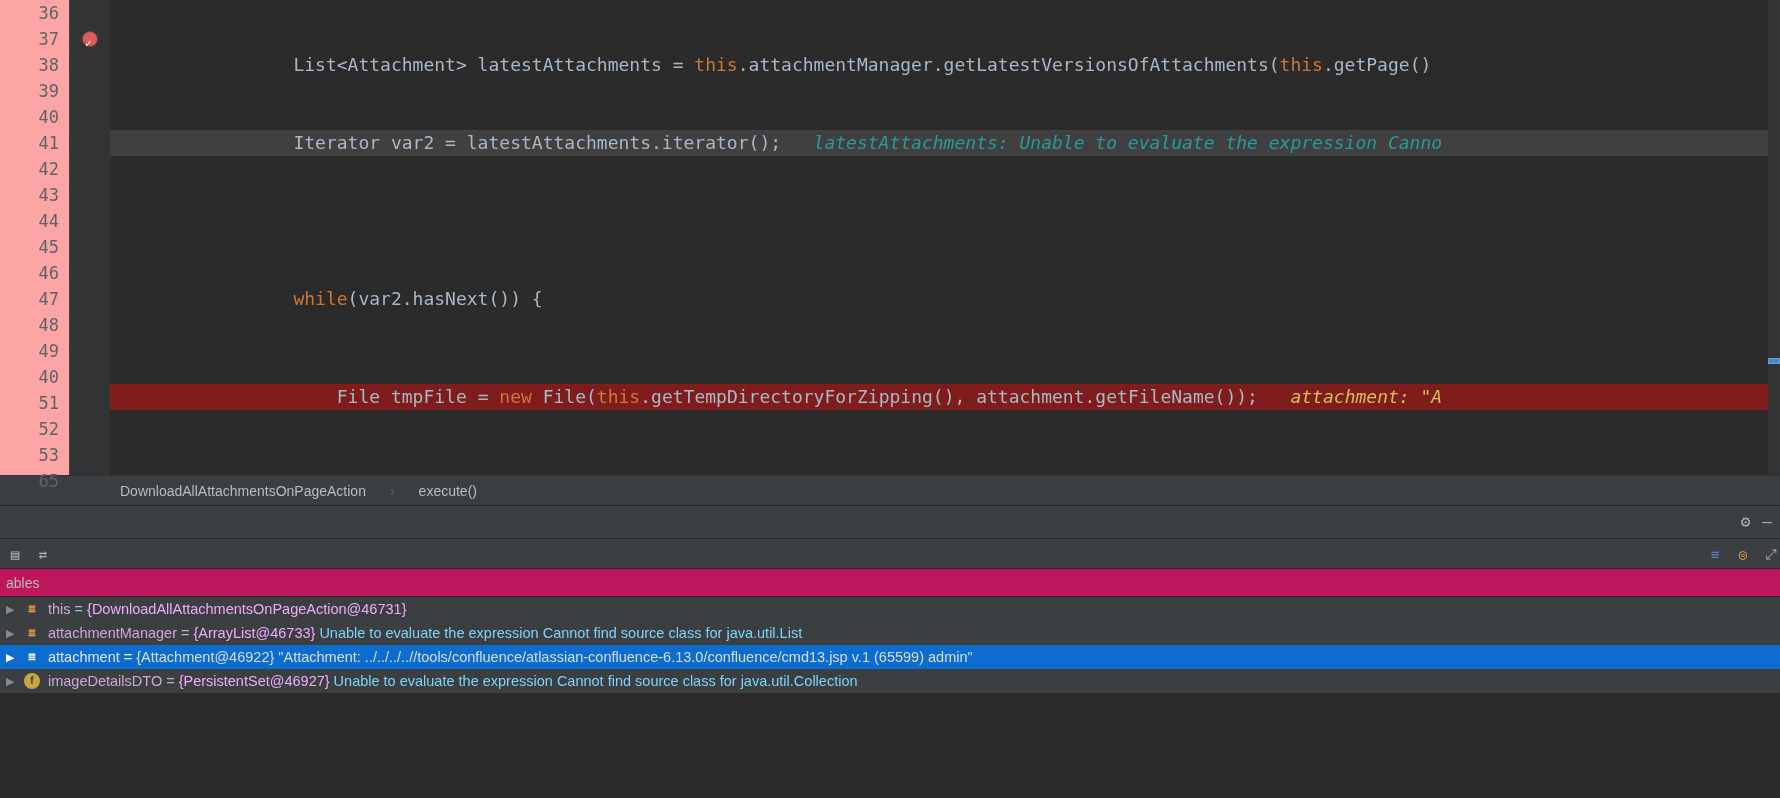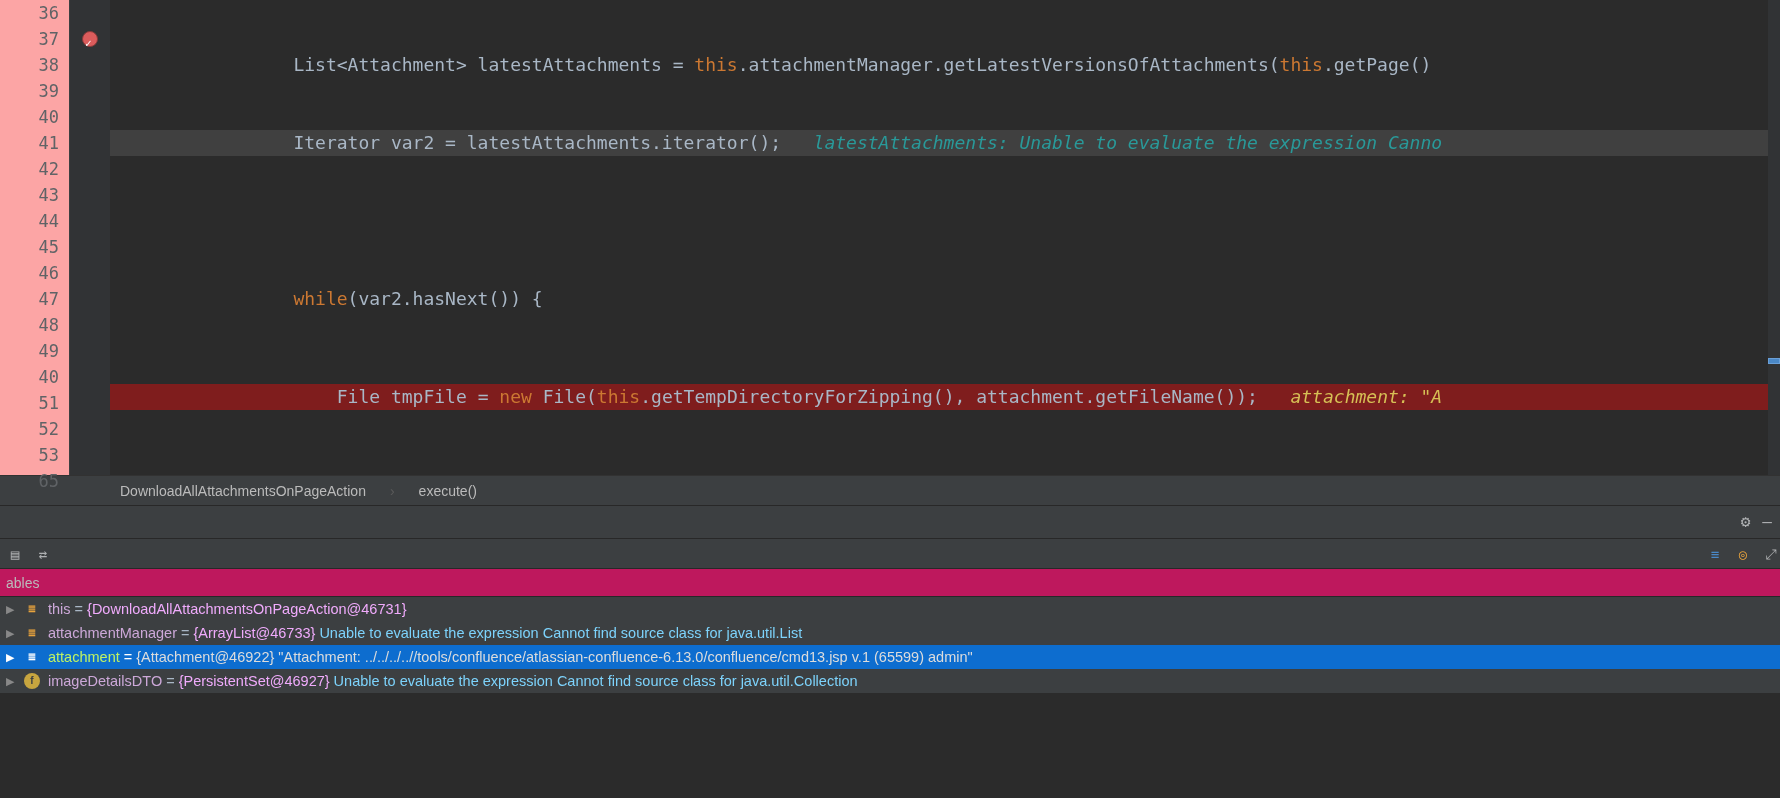--- a/index.html
+++ b/index.html
@@ -124,21 +124,21 @@
   }
   .var-row.sel { background: #0d6dcf; color: #fff; }
   .tri { color: #888; width: 14px; display:inline-block; font-size:11px;}
   .obj-ico {
     width: 16px; height: 16px; display:inline-flex; align-items:center; justify-content:center;
     font-size: 10px; font-weight: bold; margin-right: 4px;
   }
   .obj-lines { color:#e8a33d; }
   .obj-f { background:#c7a53f; color:#3c3f41; border-radius:50%; }
   .vname { color:#cca8d8; }
-  .vname-sel { color:#bef264;text-align:center; }
+  .vname-sel { color:#e5e5e5;text-align:center; }
   .vtype { color:#f0abfc; }
   .vtype-sel { color:#dcdcdc; }
   .verr { color:#7dd3fc; }
   .marker-strip {
     position:absolute; right:0; top:0; width:12px; height:475px; background:#313335;
   }
   .marker-strip .mark { position:absolute; right:0; width:12px; height:6px; }
   .marker-blue { background:#4a88c7; top:358px; width:18px; right:-6px; border:1px solid #6aa0d8;}
 </style>
 </head>

